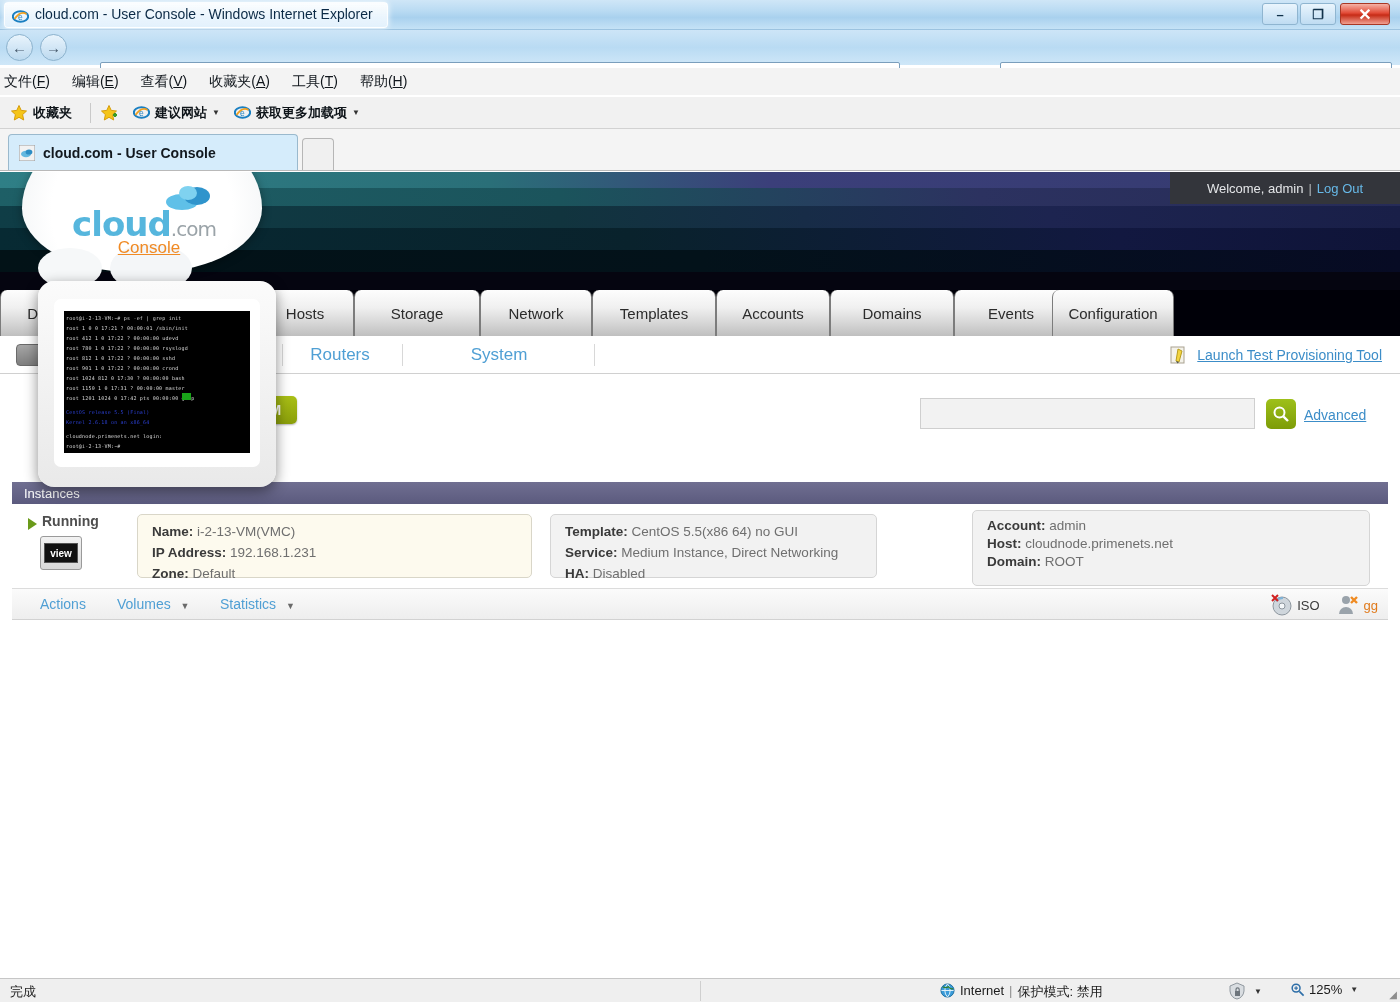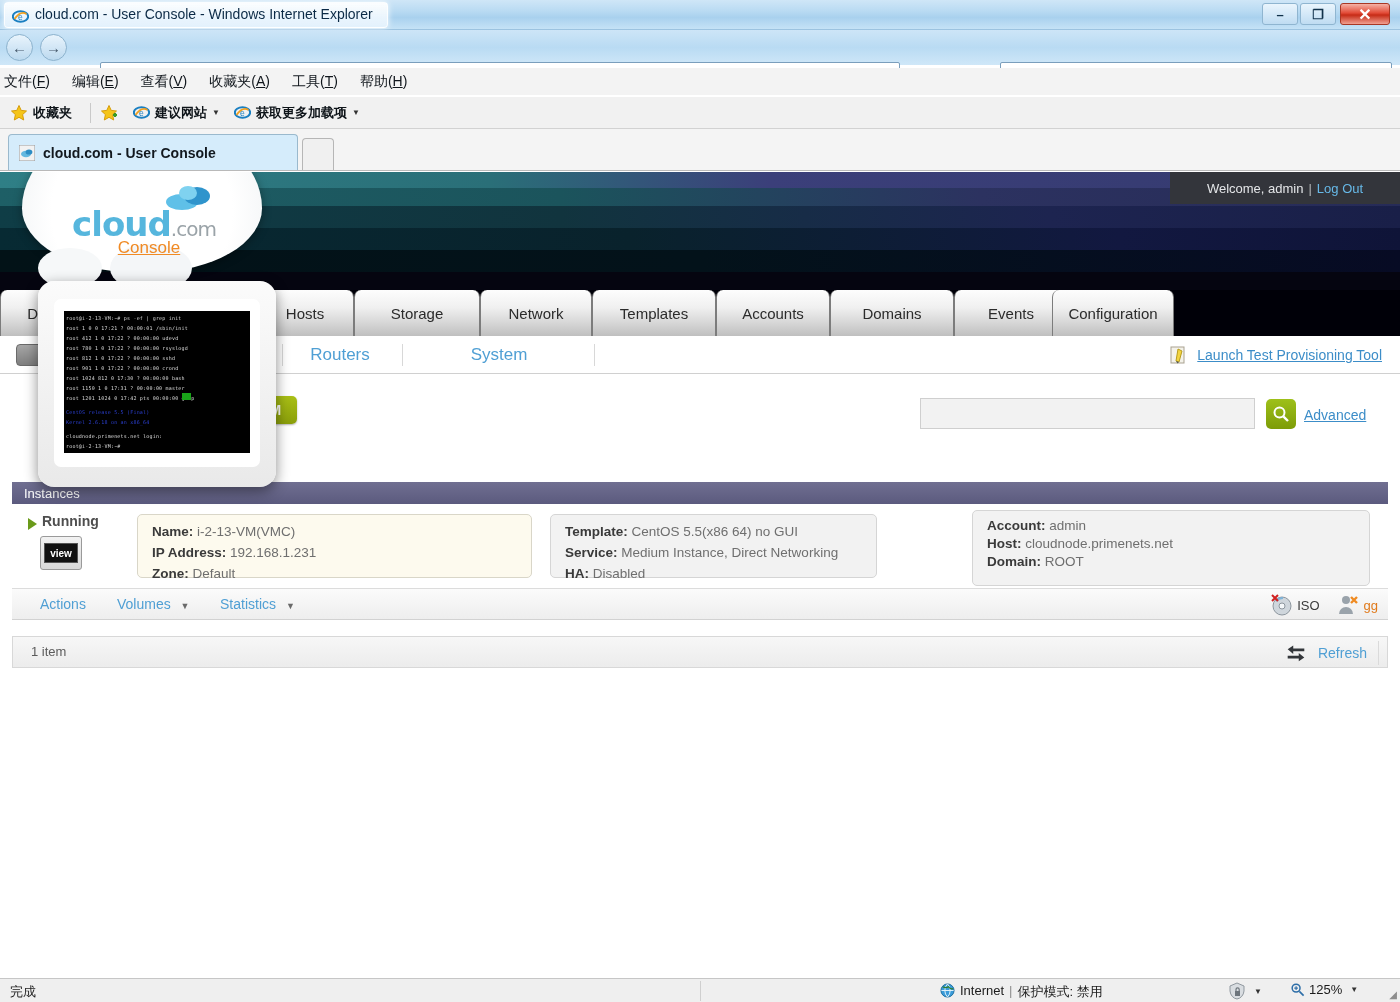--- a/index.html
+++ b/index.html
@@ -726,31 +726,20 @@
       <span id="iso-label">ISO</span>
       <svg width="24" height="24" viewBox="0 0 24 24">
         <circle cx="10" cy="7" r="4" fill="#9aa3ab"></circle>
         <path d="M3 21 a7 7 0 0 1 14 0 Z" fill="#9aa3ab"></path>
         <path d="M15 4 l6 6 M21 4 l-6 6" stroke="#ef8b22" stroke-width="2.4"></path>
       </svg>
       <span id="gg-label">gg</span>
     </div>
   </div>
 
-  <div id="footer-bar">
-    <span id="item-count">1 item</span>
-    <div id="refresh-group">
-      <svg width="24" height="24" viewBox="0 0 26 26">
-        <path d="M4 9 L10 5 L10 8 L22 8 L22 11 L10 11 L10 14 Z" fill="#33363a"></path>
-        <path d="M22 18 L16 22 L16 19 L4 19 L4 16 L16 16 L16 13 Z" fill="#33363a"></path>
-      </svg>
-      <span id="refresh-label">Refresh</span>
-    </div>
-    <div id="footer-divider"></div>
-  </div>
 </div>
 
 <div id="console-popup">
   <div id="console-popup-inner">
     <div id="console-screen">
       <div class="term-line" style="top:4px;">root@i-2-13-VM:~# ps -ef | grep init</div>
       <div class="term-line" style="top:14px;">root      1     0  0 17:21 ?   00:00:01 /sbin/init</div>
       <div class="term-line" style="top:24px;">root    412     1  0 17:22 ?   00:00:00 udevd</div>
       <div class="term-line" style="top:34px;">root    780     1  0 17:22 ?   00:00:00 rsyslogd</div>
       <div class="term-line" style="top:44px;">root    812     1  0 17:22 ?   00:00:00 sshd</div>

